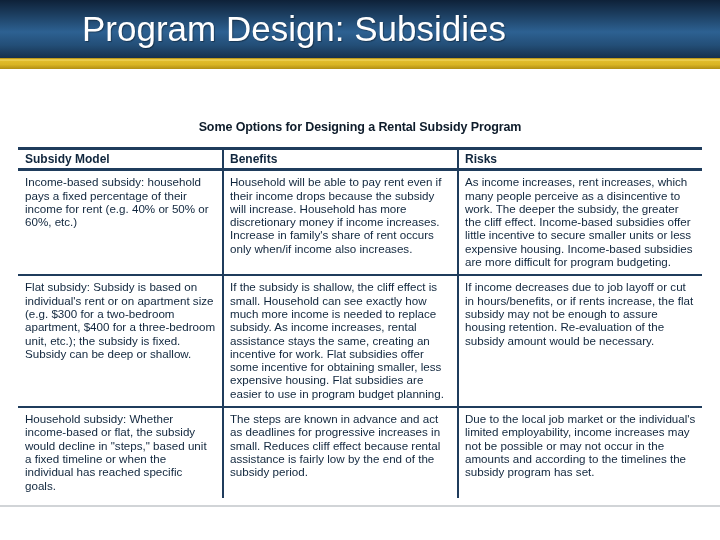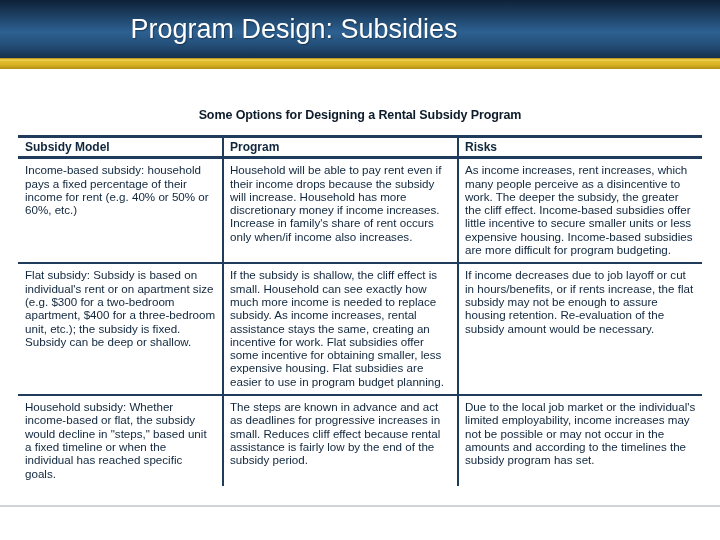--- a/index.html
+++ b/index.html
@@ -42,21 +42,21 @@
 
   #title-text {
     position: absolute;
     left: 0; top: 0;
     width: 588px;
     height: 58px;
     display: flex;
     align-items: center;
     justify-content: center;
     color: #ffffff;
-    font-size: 27px;
+    font-size: 35px;
     font-weight: normal;
     letter-spacing: 0px;
     white-space: nowrap;
     text-shadow: 1px 1px 1px rgba(0,0,0,0.35);
   }
 
   #gold-bar {
     position: absolute;
     left: 0; top: 58px;
     width: 720px;
@@ -73,21 +73,21 @@
     width: 720px;
     height: 2px;
     background: #f0d45a;
     opacity: 0.75;
   }
 
   
   #table-area {
     position: absolute;
     left: 18px;
-    top: 108px;
+    top: 120px;
     width: 684px;
   }
 
   #table-caption {
     text-align: center;
     font-size: 12.5px;
     font-weight: bold;
     color: #0d1b2a;
     padding-bottom: 4px;
     letter-spacing: -0.1px;
@@ -172,21 +172,21 @@
 
     <table id="options-table">
       <colgroup>
         <col class="c1">
           <col class="c2">
           <col class="c3">
       </colgroup>
       <thead>
         <tr>
           <th>Subsidy Model</th>
-          <th>Program</th>
+          <th>Benefits</th>
           <th>Risks</th>
         </tr>
       </thead>
       <tbody>
         <tr>
           <td><span class="cell-lead">Income-based subsidy:</span><span> household pays a fixed percentage of their income for rent (e.g. 40% or 50% or 60%, etc.)</span></td>
           <td>Household will be able to pay rent even if their income drops because the subsidy will increase.  Household has more discretionary money if income increases.  Increase in family's share of rent occurs only when/if income also increases.</td>
           <td>As income increases, rent increases, which many people perceive as a disincentive to work.  The deeper the subsidy, the greater the cliff effect.  Income-based subsidies offer little incentive to secure smaller units or less expensive housing.  Income-based subsidies are more difficult for program budgeting.</td>
         </tr>
         <tr>

